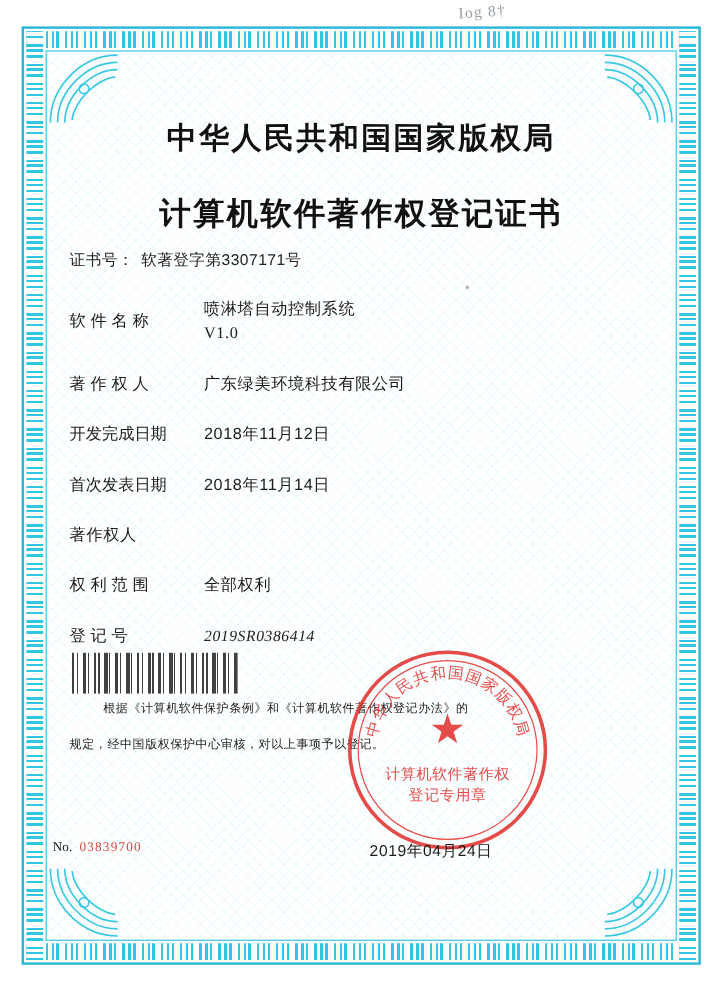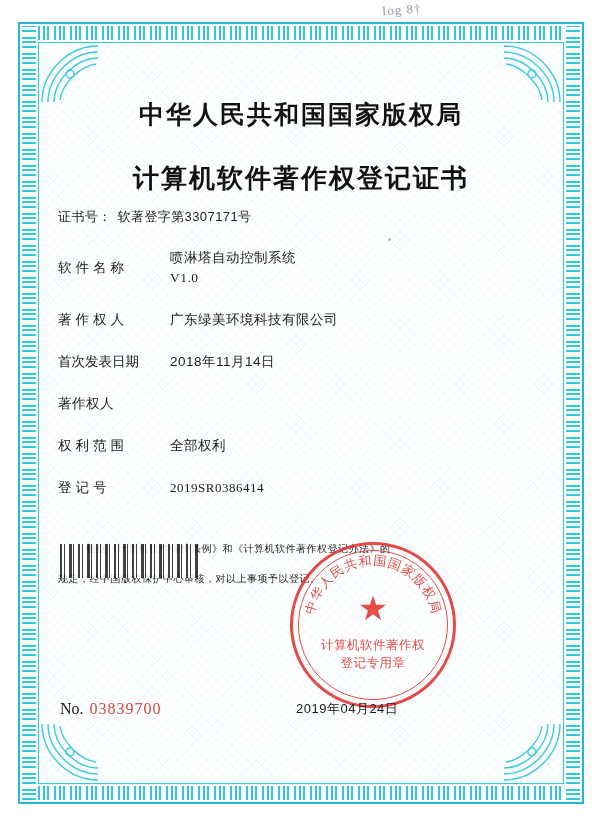--- a/index.html
+++ b/index.html
@@ -155,21 +155,21 @@
   .field .v {
     flex: 1;
     color: #1b1b1b;
     letter-spacing: .5px;
   }
   .field .v .sub { display: block; font-family: "Liberation Serif", serif; }
 
   .fields-block-1 { margin-top: 16px; }
   .fields-block-2 { margin-top: 18px; }
 
-  .field.num .v { font-family: "Liberation Serif", serif; font-size: 13px; }
+  .field.num .v { font-family: "Liberation Serif", serif; font-size: 13px; font-style: italic; }
 
   .paragraph {
     margin-top: 36px;
     font-size: 10px;
     line-height: 30px;
     text-indent: 28px;
     letter-spacing: .5px;
   }
   .paragraph .line2 { text-indent: 0; display: block; }
 
@@ -232,31 +232,31 @@
     font-family: "Liberation Serif", serif;
     font-size: 12.5px;
     letter-spacing: .5px;
   }
   .seal .seal-l1 { top: 92px; }
   .seal .seal-l2 { top: 110px; }
 
   
   .footer-no {
     position: absolute;
-    left: 60px;
+    left: 44px;
     top: 700px;
     font-family: "Liberation Serif", serif;
-    font-size: 16px;
+    font-size: 11px;
     color: #1b1b1b;
   }
   .footer-no .digits { color: #d2483f; letter-spacing: 1px; margin-left: 6px; }
 
   .footer-date {
     position: absolute;
-    left: 296px;
+    left: 308px;
     top: 700px;
     font-size: 13px;
     color: #1b1b1b;
     letter-spacing: .5px;
   }
 
   
   .speck {
     position: absolute;
     left: 388px; top: 238px;
@@ -335,20 +335,24 @@
         </div>
       </div>
 
       <div class="field">
         <div class="k">著作权人</div>
         <div class="v">广东绿美环境科技有限公司</div>
       </div>
     </div>
 
     <div class="fields-block-2">
+      <div class="field">
+        <div class="k tight">开发完成日期</div>
+        <div class="v">2018年11月12日</div>
+      </div>
 
       <div class="field">
         <div class="k tight">首次发表日期</div>
         <div class="v">2018年11月14日</div>
       </div>
 
       <div class="field">
         <div class="v">著作权人</div>
       </div>
 

